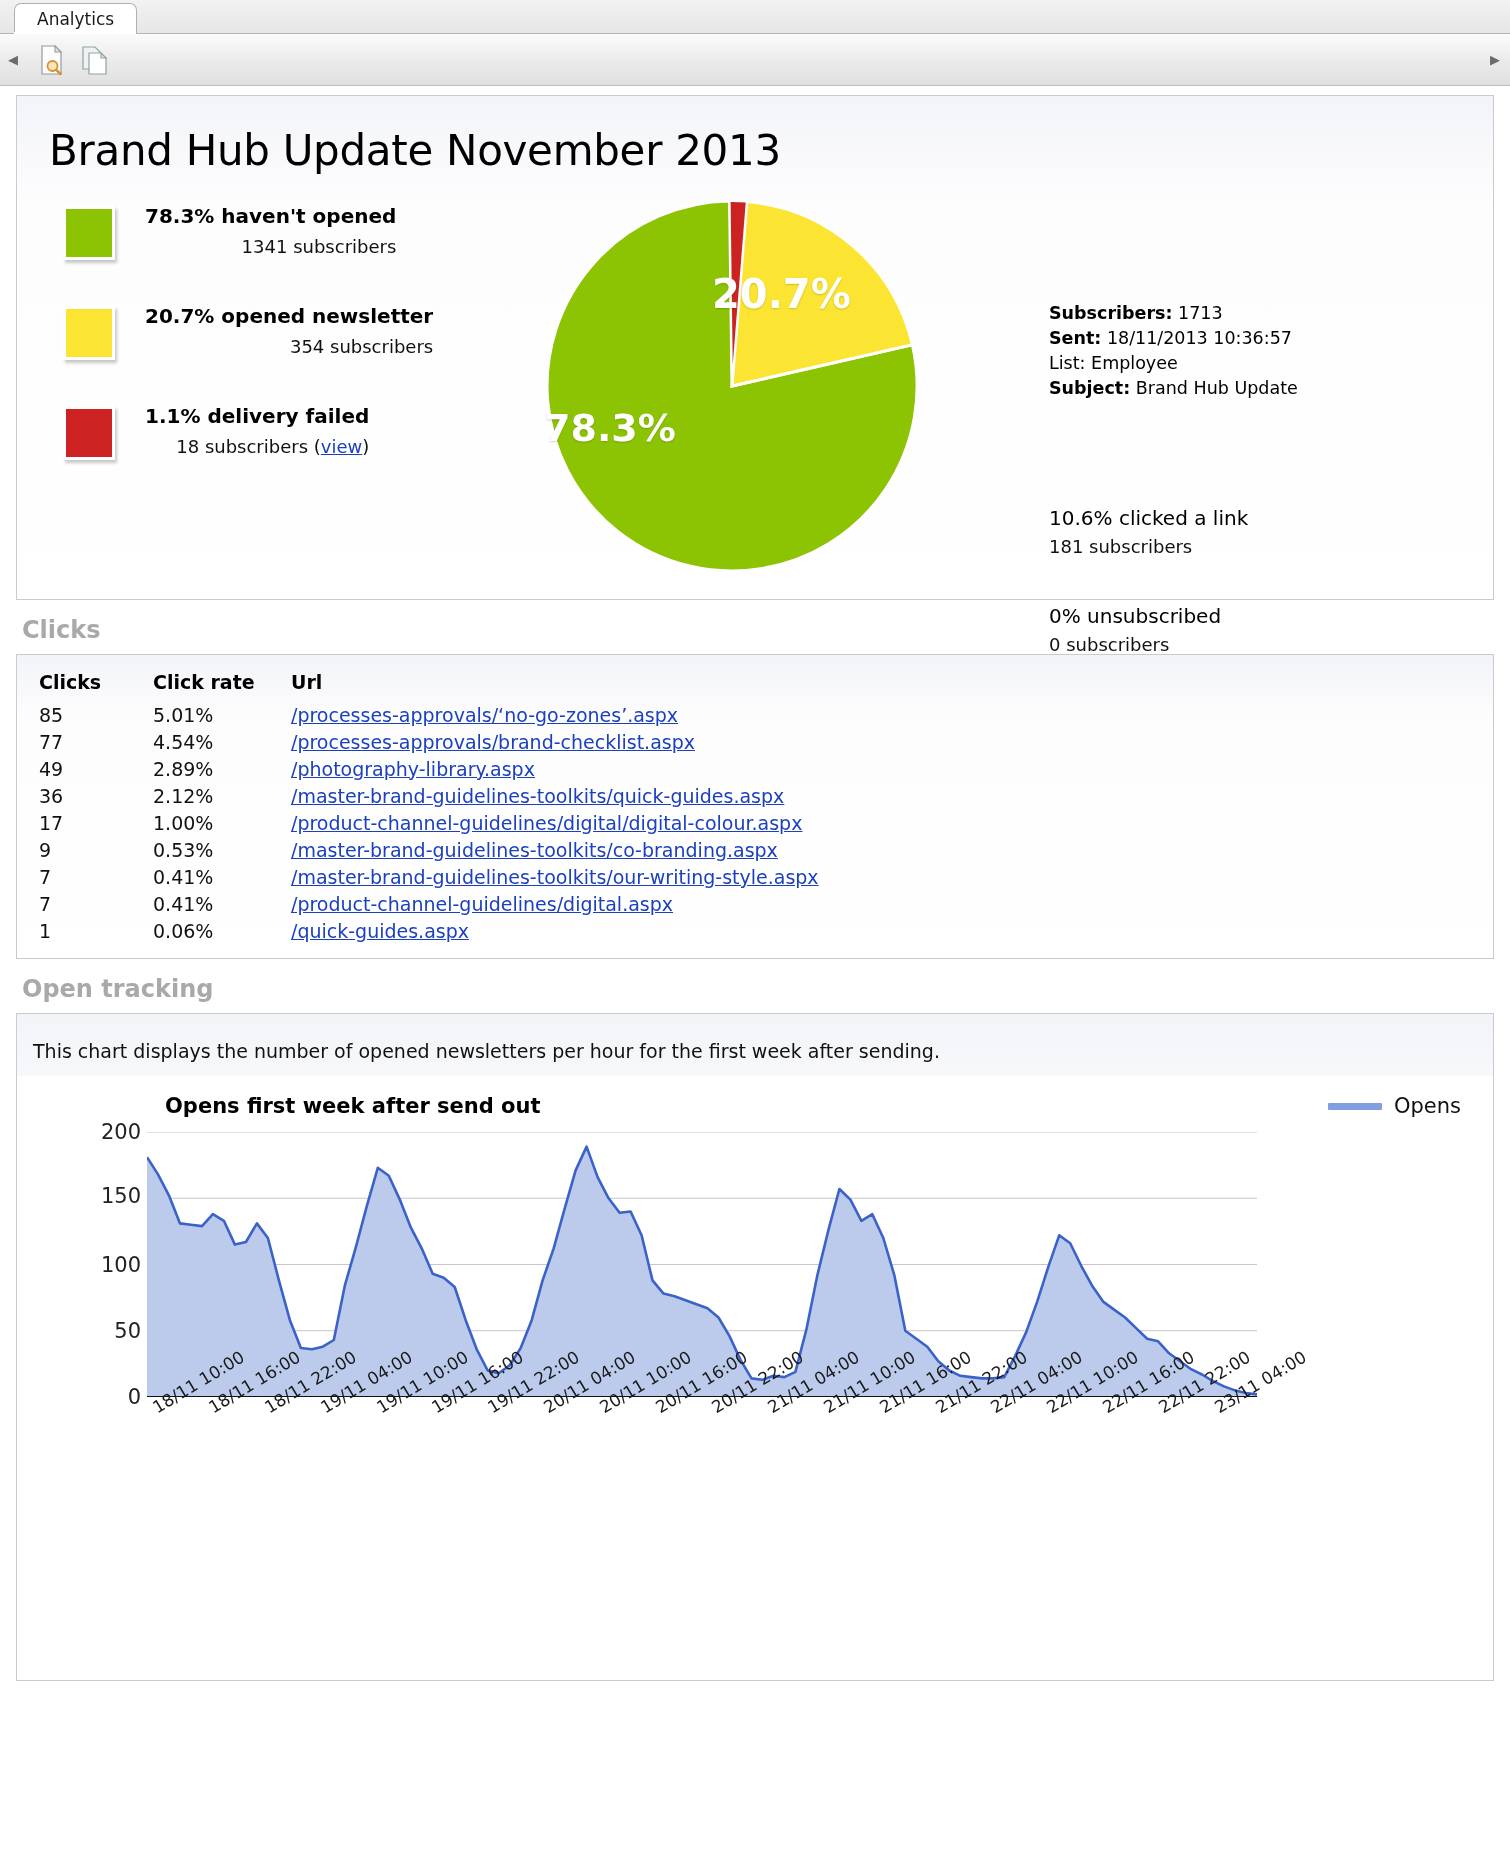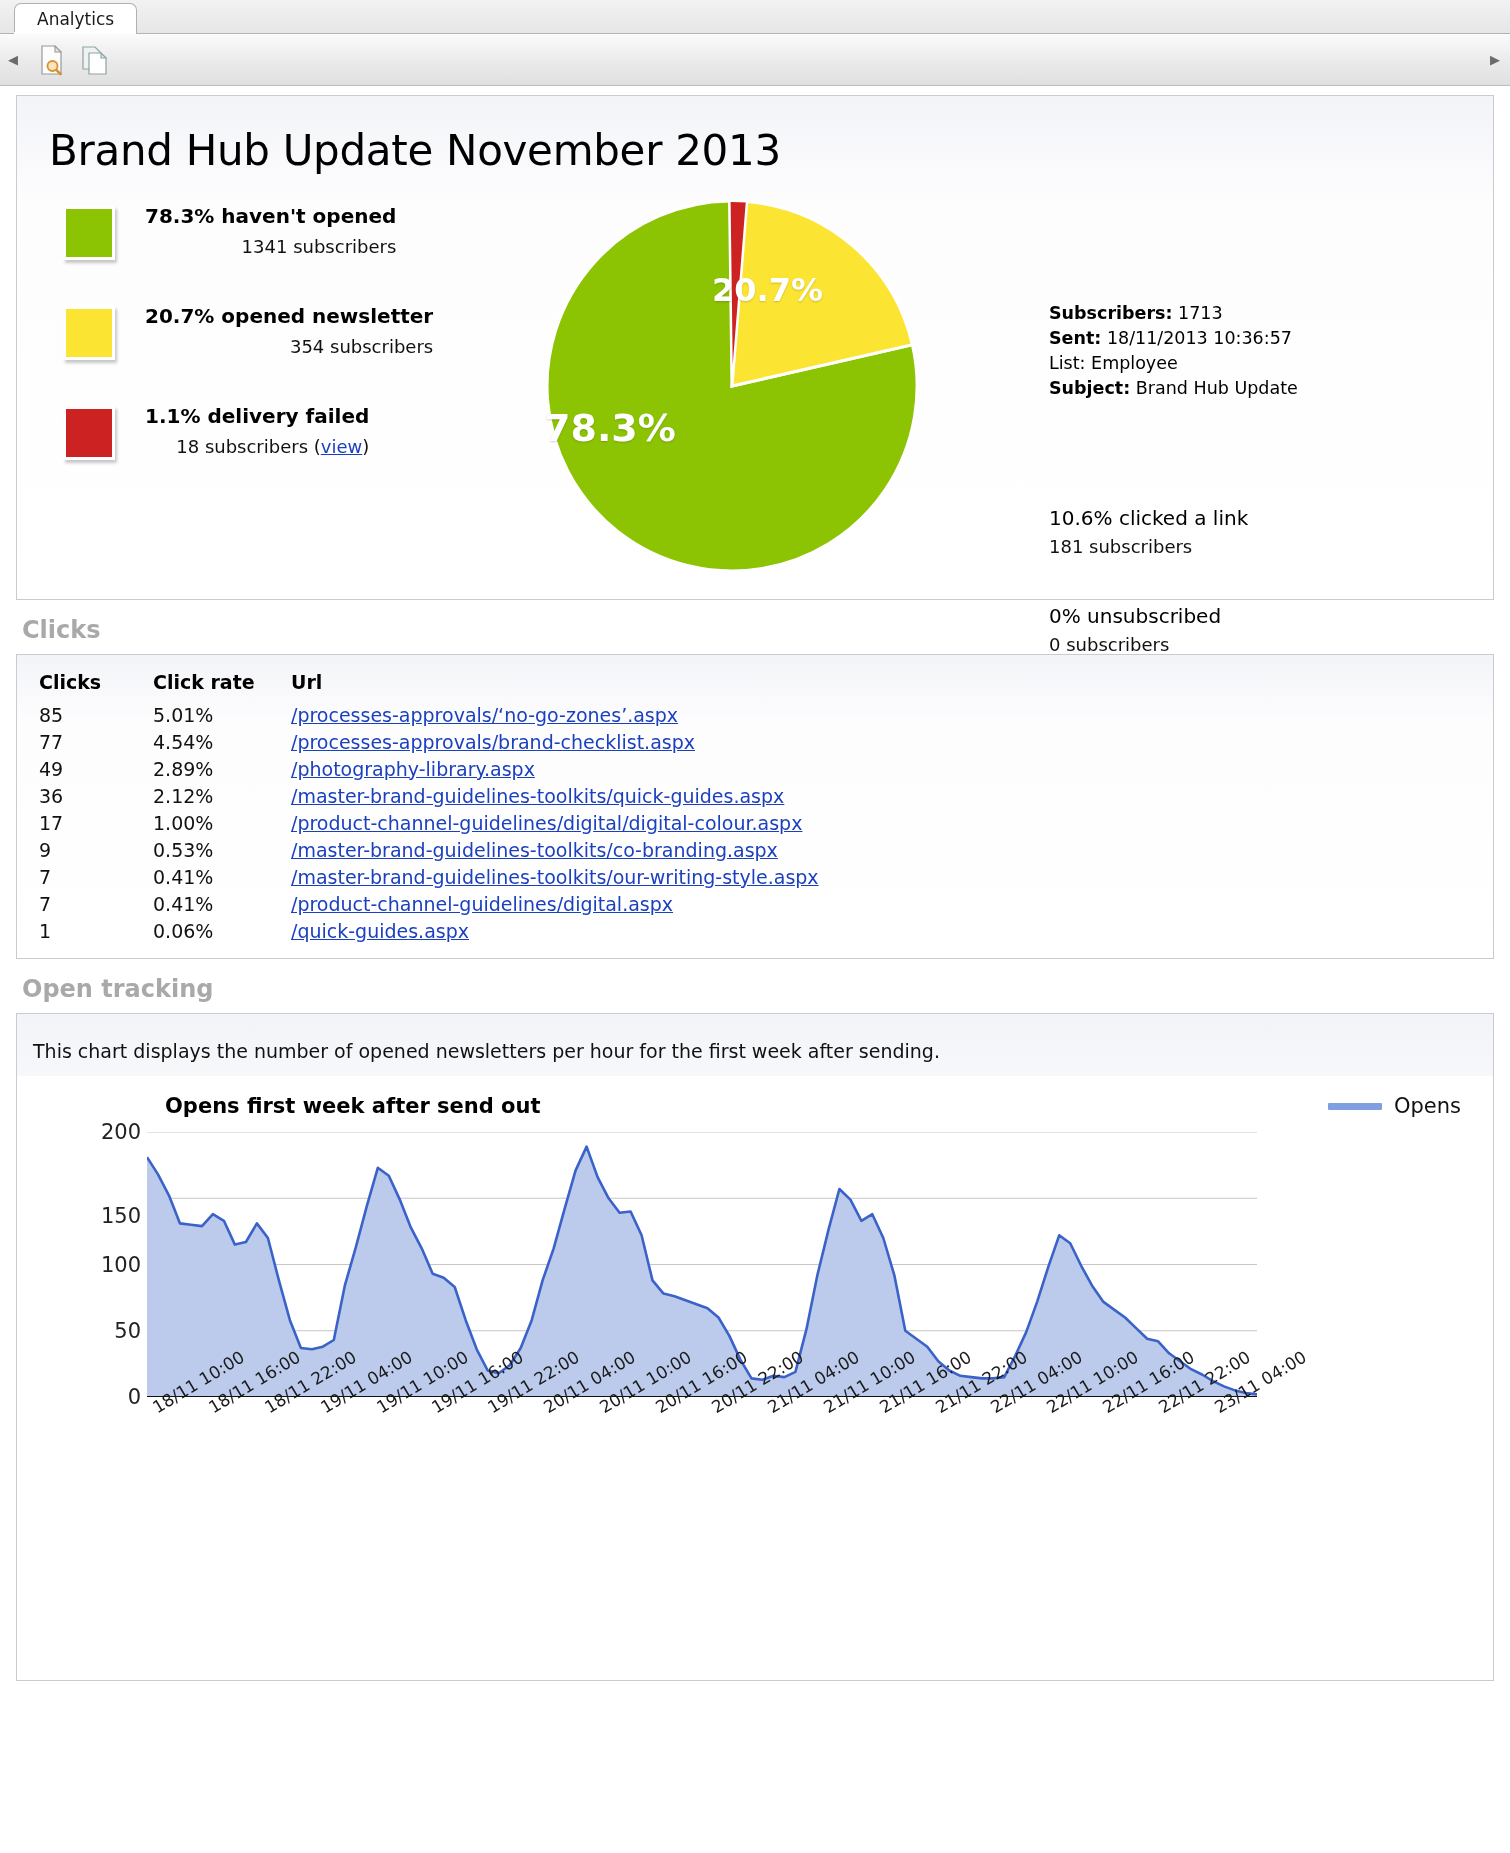--- a/index.html
+++ b/index.html
@@ -97,21 +97,21 @@
   
   .pie-wrap{
     position:absolute;left:505px;top:95px;width:420px;height:390px;
   }
   .pie-label{
     position:absolute;color:#ffffff;font-weight:bold;
     font-family:"DejaVu Sans", sans-serif;
     text-shadow:0 1px 2px rgba(0,0,0,0.18);
   }
   .pie-label.big{left:22px;top:215px;font-size:38px;}
-  .pie-label.small{left:190px;top:80px;font-size:32px;}
+  .pie-label.small{left:190px;top:80px;font-size:40px;}
 
   
   .stats{position:absolute;left:1032px;top:0;width:400px;}
   .meta{position:absolute;top:205px;left:0;line-height:25px;}
   .meta div{font-size:17.5px;color:#000;white-space:nowrap;
             font-family:"DejaVu Sans", sans-serif;}
   .meta b{font-weight:bold;}
   .stat-block{position:absolute;left:0;}
   .stat-block.b1{top:410px;}
   .stat-block.b2{top:508px;}
@@ -347,21 +347,21 @@
 
       <div class="chart-legend">
         <div class="legend-swatch"></div>
         <div class="legend-label">Opens</div>
       </div>
 
       <div class="ylabels" id="ylabels">
           <div class="ylabel" style="top: 277px;">0</div>
           <div class="ylabel" style="top: 210.75px;">50</div>
           <div class="ylabel" style="top: 144.5px;">100</div>
-          <div class="ylabel" style="top: 96px;">150</div>
+          <div class="ylabel" style="top: 76px;">150</div>
           <div class="ylabel" style="top: 12px;">200</div>
         </div>
 
       <div class="plot">
         <svg id="plot-svg" width="1110" height="265" viewBox="0 0 1110 265" preserveAspectRatio="none">
             <line x1="0" x2="1110" y1="198.75" y2="198.75" stroke="#c6c6c6" stroke-width="1" vector-effect="non-scaling-stroke"></line>
             <line x1="0" x2="1110" y1="132.5" y2="132.5" stroke="#c6c6c6" stroke-width="1" vector-effect="non-scaling-stroke"></line>
             <line x1="0" x2="1110" y1="66.25" y2="66.25" stroke="#c6c6c6" stroke-width="1" vector-effect="non-scaling-stroke"></line>
             <line x1="0" x2="1110" y1="0" y2="0" stroke="#c6c6c6" stroke-width="1" vector-effect="non-scaling-stroke"></line>
             <path d="M 0.0 25.2 L 11.0 42.4 L 22.0 63.6 L 33.0 91.4 L 44.0 92.8 L 55.0 94.1 L 65.9 82.2 L 76.9 88.8 L 87.9 112.6 L 98.9 110.0 L 109.9 91.4 L 120.9 106.0 L 131.9 148.4 L 142.9 188.2 L 153.9 216.0 L 164.9 217.3 L 175.8 214.7 L 186.8 208.0 L 197.8 153.7 L 208.8 115.3 L 219.8 74.2 L 230.8 35.8 L 241.8 43.7 L 252.8 67.6 L 263.8 95.4 L 274.8 116.6 L 285.7 141.8 L 296.7 145.8 L 307.7 155.0 L 318.7 188.2 L 329.7 217.3 L 340.7 238.5 L 351.7 241.2 L 362.7 233.2 L 373.7 216.0 L 384.7 188.2 L 395.6 148.4 L 406.6 116.6 L 417.6 76.9 L 428.6 38.4 L 439.6 14.6 L 450.6 45.1 L 461.6 66.3 L 472.6 80.8 L 483.6 79.5 L 494.6 103.3 L 505.5 148.4 L 516.5 161.6 L 527.5 164.3 L 538.5 168.3 L 549.5 172.3 L 560.5 176.2 L 571.5 185.5 L 582.5 204.1 L 593.5 227.9 L 604.5 246.4 L 615.4 247.8 L 626.4 243.8 L 637.4 245.1 L 648.4 239.8 L 659.4 197.4 L 670.4 143.1 L 681.4 98.1 L 692.4 57.0 L 703.4 67.6 L 714.4 88.8 L 725.3 82.2 L 736.3 106.0 L 747.3 143.1 L 758.3 198.8 L 769.3 206.7 L 780.3 214.7 L 791.3 229.2 L 802.3 238.5 L 813.3 243.8 L 824.3 245.1 L 835.2 246.4 L 846.2 246.4 L 857.2 245.1 L 868.2 223.9 L 879.2 200.1 L 890.2 169.6 L 901.2 135.2 L 912.2 103.3 L 923.2 111.3 L 934.2 133.8 L 945.1 153.7 L 956.1 169.6 L 967.1 177.6 L 978.1 185.5 L 989.1 196.1 L 1000.1 206.7 L 1011.1 209.3 L 1022.1 221.3 L 1033.1 229.2 L 1044.1 237.2 L 1055.0 242.5 L 1066.0 249.1 L 1077.0 254.4 L 1088.0 258.4 L 1099.0 261.0 L 1110.0 262.4 L 1110 265 L 0 265 Z" fill="#BCCBEC"></path>

